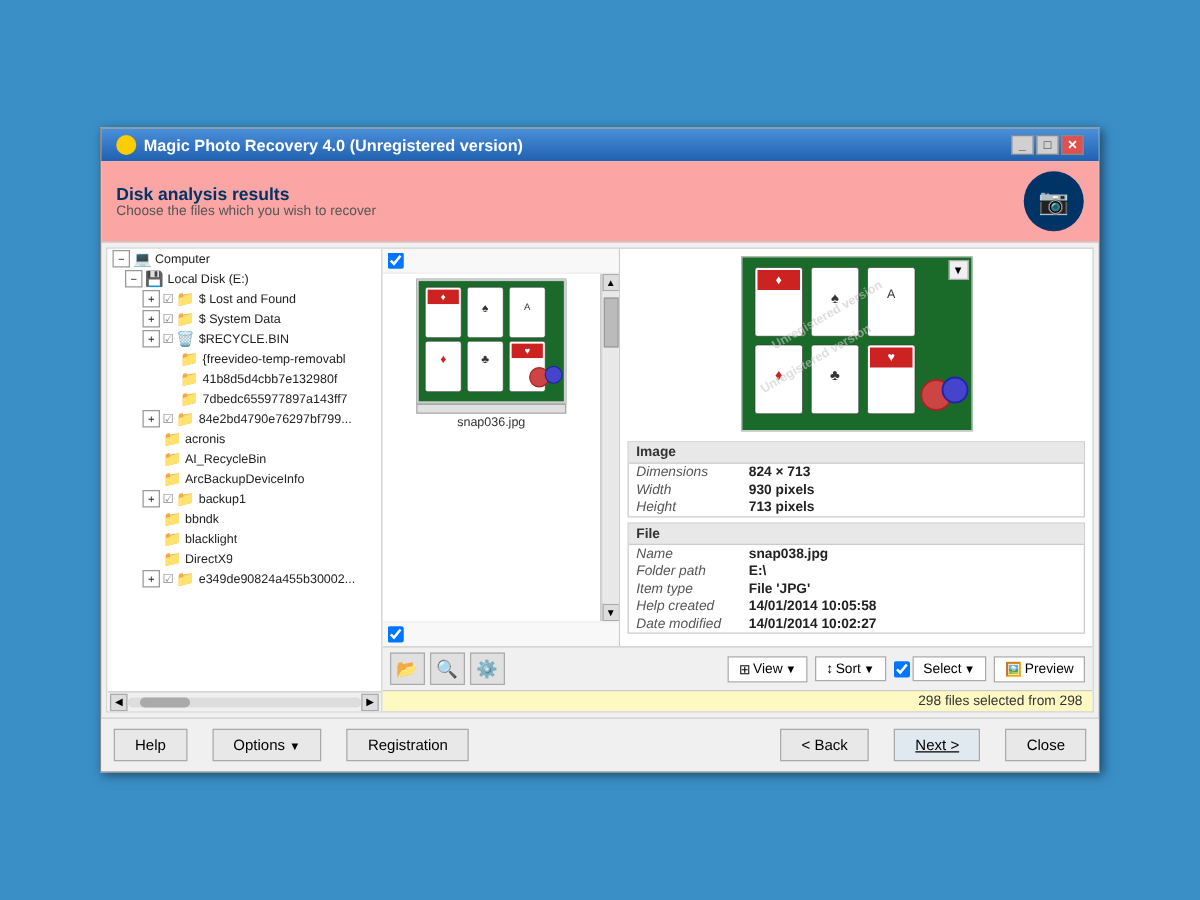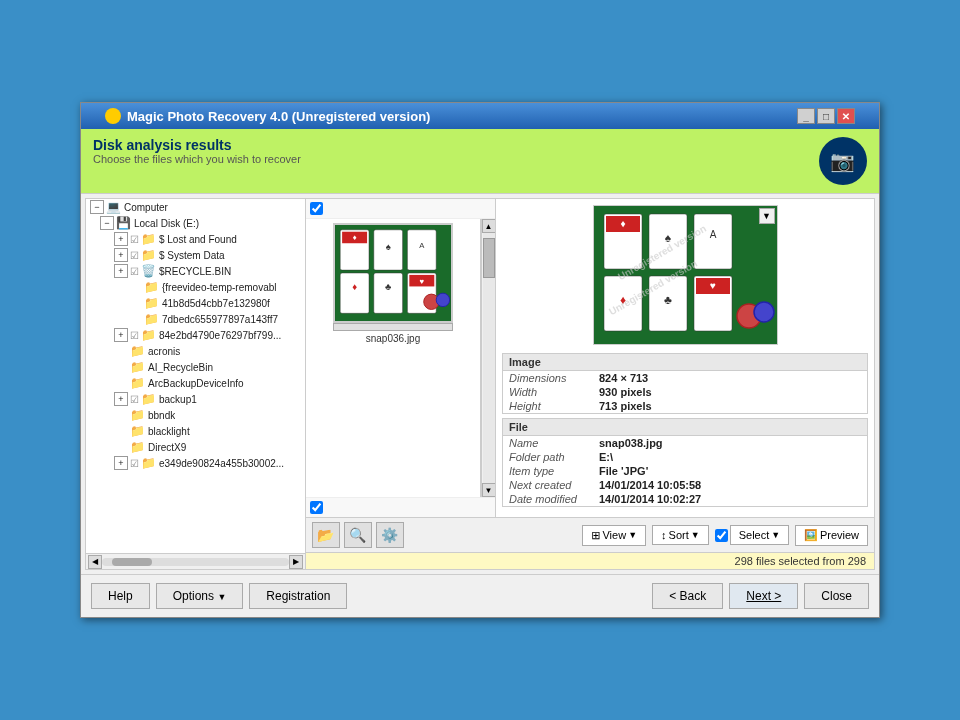--- a/index.html
+++ b/index.html
@@ -18,21 +18,21 @@
       width: 800px;
       background: #f0f0f0;
       border: 1px solid #888;
       box-shadow: 2px 2px 8px rgba(0,0,0,0.5);
       display: flex;
       flex-direction: column;
     }
     .title-bar {
       background: linear-gradient(to bottom, #4a90d9, #2060b0);
       color: white;
-      padding: 5px 24px;
+      padding: 5px 12px;
       display: flex;
       align-items: center;
       justify-content: space-between;
       font-size: 13px;
       font-weight: bold;
     }
     .title-bar-left {
       display: flex;
       align-items: center;
       gap: 6px;
@@ -54,25 +54,25 @@
       border: 1px solid #888;
       cursor: pointer;
       display: flex;
       align-items: center;
       justify-content: center;
       font-size: 10px;
       color: #333;
     }
     .tb-btn.close-btn { background: #e05050; color: white; }
     .header-section {
-      background: #bef264;
+      background: #fca5a5;
       padding: 8px 12px;
       border-bottom: 1px solid #ccc;
       display: flex;
-      align-items: flex-start;
+      align-items: center;
       justify-content: space-between;
     }
     .header-text h2 {
       font-size: 14px;
       font-weight: bold;
       color: #003366;
     }
     .header-text p {
       font-size: 11px;
       color: #555;
@@ -278,21 +278,21 @@
       font-size: 11px;
       color: #333;
     }
     
     .bottom-buttons {
       background: #f0f0f0;
       border-top: 1px solid #ccc;
       padding: 8px 10px;
       display: flex;
       align-items: center;
-      gap: 6px;
+      gap: 20px;
     }
     .bottom-btn {
       padding: 5px 16px;
       background: #e8e8e8;
       border: 1px solid #aaa;
       cursor: pointer;
       font-size: 12px;
     }
     .bottom-btn.primary {
       background: #e0e8f0;
@@ -612,21 +612,21 @@
             </div>
             <div class="info-row">
               <span class="info-label">Folder path</span>
               <span class="info-value">E:\</span>
             </div>
             <div class="info-row">
               <span class="info-label">Item type</span>
               <span class="info-value">File 'JPG'</span>
             </div>
             <div class="info-row">
-              <span class="info-label">Next created</span>
+              <span class="info-label">Help created</span>
               <span class="info-value">14/01/2014 10:05:58</span>
             </div>
             <div class="info-row">
               <span class="info-label">Date modified</span>
               <span class="info-value">14/01/2014 10:02:27</span>
             </div>
           </div>
         </div>
       </div>
 

